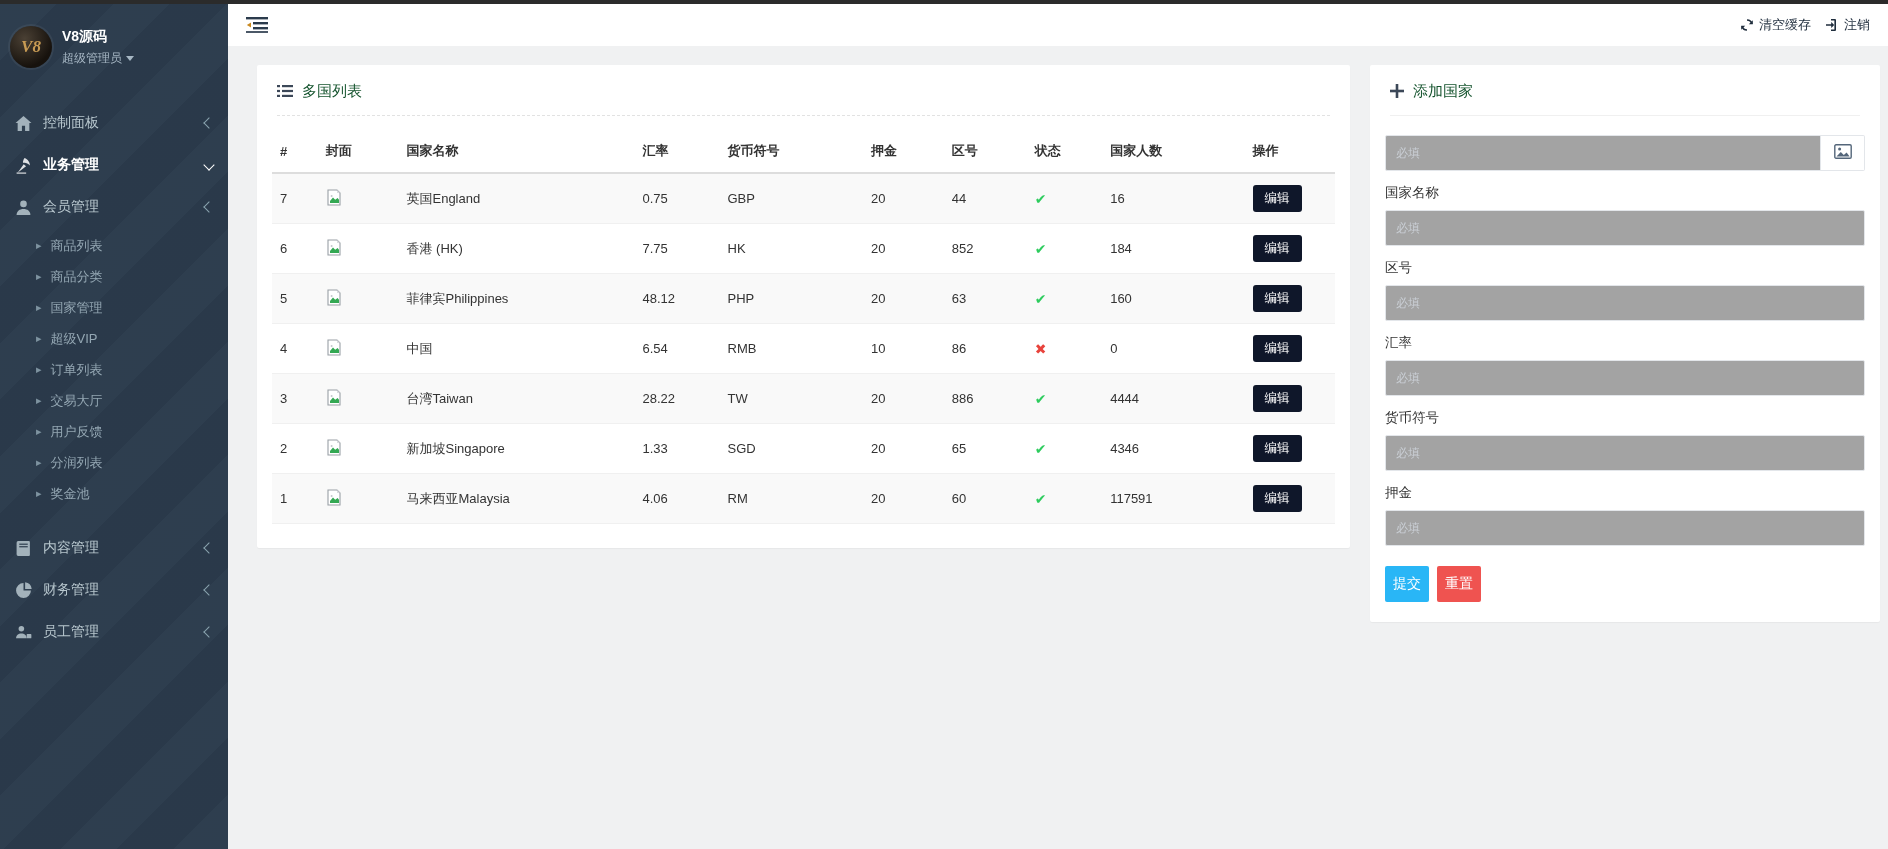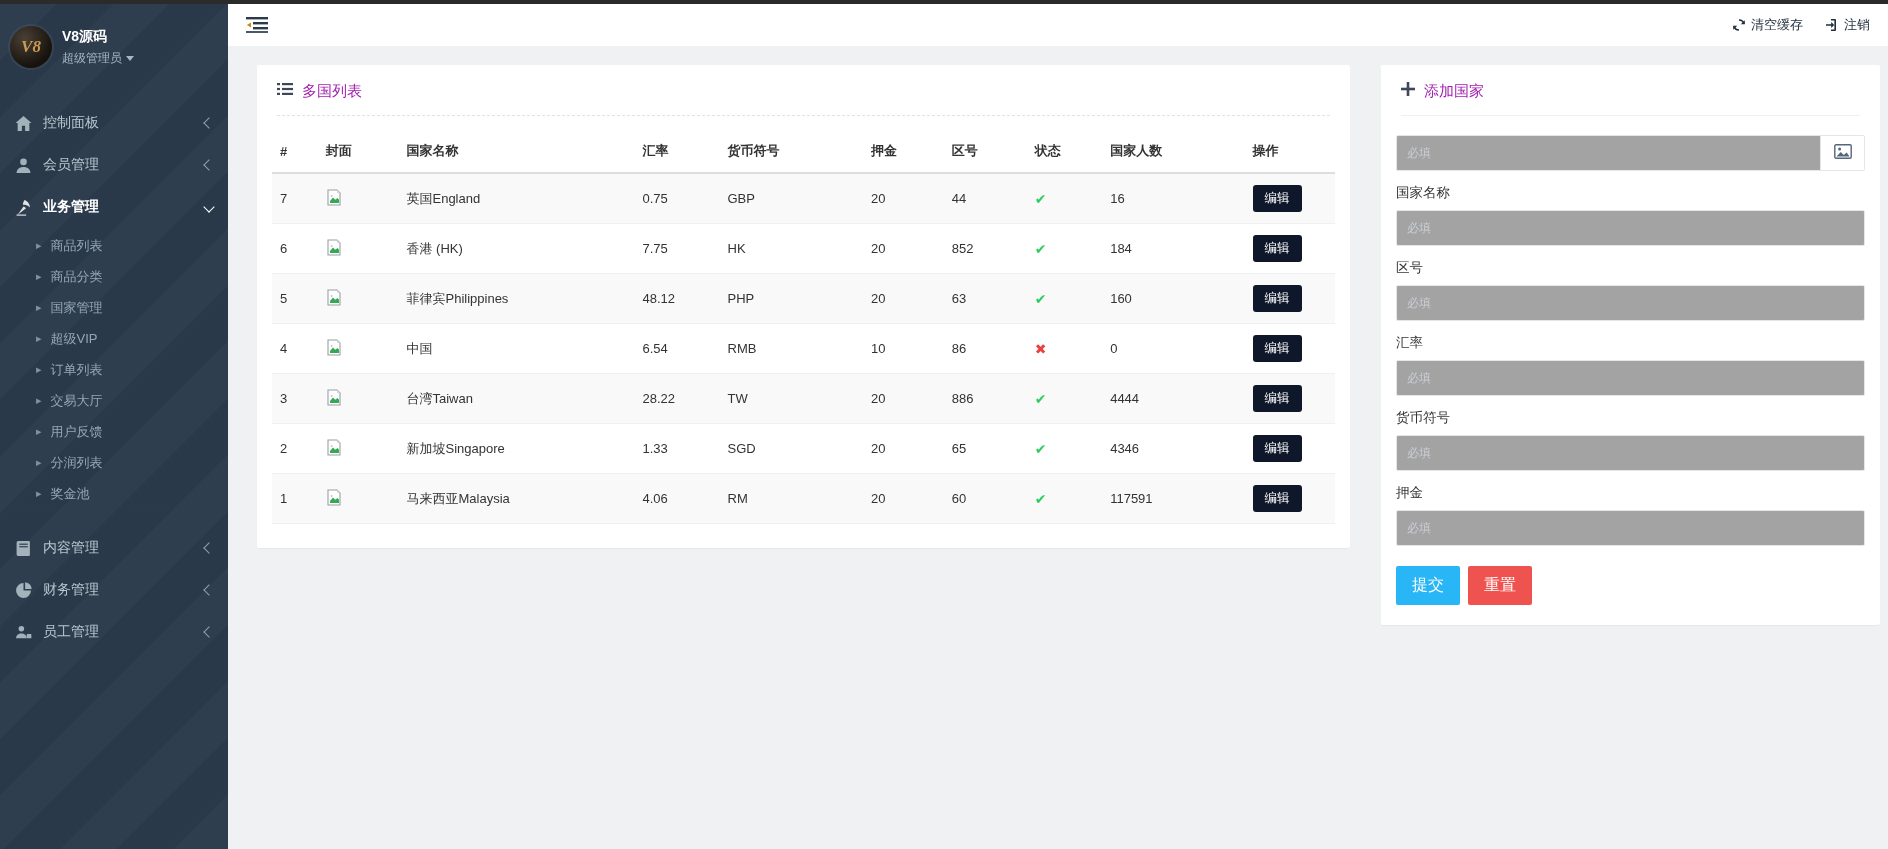--- a/index.html
+++ b/index.html
@@ -37,60 +37,60 @@
   .submenu { padding:2px 0 8px 0; }
   .submenu-item { height:31px; display:flex; align-items:center; padding-left:36px;
     color:#94a7b3; font-size:13px; cursor:pointer; }
   .submenu-item .tri { color:#7e93a0; font-size:11px; margin-right:9px; }
   .nav-gap { height:10px; }
 
   
   .main { flex:1; display:flex; flex-direction:column; min-width:0; }
   .topbar { height:42px; background:#fff; display:flex; align-items:center; padding:0 18px; }
   .toggle-btn { width:22px; height:18px; cursor:pointer; }
-  .topbar-right { margin-left:auto; display:flex; align-items:center; gap:22px; }
+  .topbar-right { margin-left:auto; display:flex; align-items:center; gap:14px; }
   .topbar-link { display:flex; align-items:center; gap:5px; color:#1f2d3d; font-size:13px; cursor:pointer; }
   .topbar-link svg { display:block; }
 
   .content { flex:1; display:flex; align-items:flex-start; gap:20px; padding:19px 8px 0 29px; overflow:hidden; }
   .card { background:#fff; border-radius:2px; box-shadow:0 1px 1px rgba(0,0,0,0.04); }
-  .card-header { margin:0 20px; padding:17px 0 14px 0; display:flex; align-items:flex-start; gap:9px;
-    color:#a21caf; font-size:15px; }
+  .card-header { margin:0 20px; padding:17px 0 14px 0; display:flex; align-items:flex-end; gap:9px;
+    color:#14532d; font-size:15px; }
   .card-header.dashed { border-bottom:1px dashed #e2e2e2; }
   .card-header.solid  { border-bottom:1px solid #f0f0f0; }
 
   
   .card-table { width:1093px; }
   .table-wrap { padding:14px 15px 24px 15px; }
   table { width:100%; border-collapse:collapse; table-layout:fixed; font-size:13px; color:#333; }
   thead th { text-align:left; font-weight:bold; font-size:13px; color:#333;
     padding:12px 8px; border-bottom:2px solid #ddd; }
   tbody td { padding:11px 8px; border-bottom:1px solid #f0f0f0; }
   tbody tr:nth-child(odd) { background:#f9f9f9; }
   .status-on  { color:#2ecc5e; font-size:14px; }
   .status-off { color:#e8433c; font-size:14px; }
   .edit-btn { display:inline-block; background:#0f172a; color:#fff; font-size:12.5px;
     padding:5px 12px; border-radius:3px; border:none; cursor:pointer; }
   .thumb { display:inline-block; }
 
   
-  .card-form { flex:1;margin-left:11px; }
+  .card-form { flex:1; }
   .form-body { padding:6px 15px 20px 15px; }
   .form-field { margin-top:13px; }
   .form-field label { display:block; font-size:13.5px; color:#333; margin-bottom:8px; }
   .input-group { display:flex; }
   .txt { width:100%; height:36px; border:1px solid #e3e6ea; border-radius:2px;
     padding:0 10px; font-size:12px; color:#333; outline:none; background:#a3a3a3; }
   .txt::placeholder { color:#c9ced4; }
   .input-group .txt { flex:1; border-radius:2px 0 0 2px; }
   .img-btn { width:44px; height:36px; border:1px solid #e3e6ea; border-left:none;
     background:#fff; border-radius:0 2px 2px 0; display:flex; align-items:center;
     justify-content:center; cursor:pointer; }
   .form-actions { margin-top:20px; display:flex; gap:8px; }
-  .btn { border:none; color:#fff; font-size:16px; padding:9px 16px; border-radius:2px; cursor:pointer; }
+  .btn { border:none; color:#fff; font-size:14px; padding:9px 8px; border-radius:2px; cursor:pointer; }
   .btn-submit { background:#29b6f6; }
   .btn-reset  { background:#ef5350; }
 </style>
 </head>
 <body>
 
 <div class="top-edge"></div>
 <div class="app">
 
   <aside class="sidebar">
@@ -110,42 +110,42 @@
         <span class="mi">
           <svg viewBox="0 0 16 16" width="17" height="17">
               <path d="M8 1L0.5 7.5h2V15h4v-5h3v5h4V7.5h2z" fill="#b8c7ce"></path>
             </svg>
         </span>
         <span>控制面板</span>
         <span class="spacer"></span>
           <span class="chev left"></span>
       </div>
 
+      <div class="nav-item active">
+        <span class="mi">
+          <svg viewBox="0 0 16 16" width="17" height="17">
+              <path d="M9 1c3 1 5 4 5 7-2-2-4-3-6-2.5C7 6 7.5 3 9 1zM8.2 6.8L3 14l-1 1.4L3.4 14l7-5.4z" fill="#fff"></path>
+              <rect x="1.5" y="14.6" width="9" height="1.1" fill="#fff"></rect>
+            </svg>
+        </span>
+        <span>业务管理</span>
+        <span class="spacer"></span>
+          <span class="chev down"></span>
+      </div>
+
       <div class="nav-item">
         <span class="mi">
           <svg viewBox="0 0 16 16" width="17" height="17">
               <circle cx="8" cy="4.6" r="3.1" fill="#b8c7ce"></circle>
               <path d="M1.5 15c0-3.6 2.9-5.6 6.5-5.6s6.5 2 6.5 5.6z" fill="#b8c7ce"></path>
             </svg>
         </span>
         <span>会员管理</span>
         <span class="spacer"></span>
           <span class="chev left"></span>
-      </div>
-
-      <div class="nav-item active">
-        <span class="mi">
-          <svg viewBox="0 0 16 16" width="17" height="17">
-              <path d="M9 1c3 1 5 4 5 7-2-2-4-3-6-2.5C7 6 7.5 3 9 1zM8.2 6.8L3 14l-1 1.4L3.4 14l7-5.4z" fill="#fff"></path>
-              <rect x="1.5" y="14.6" width="9" height="1.1" fill="#fff"></rect>
-            </svg>
-        </span>
-        <span>业务管理</span>
-        <span class="spacer"></span>
-          <span class="chev down"></span>
       </div>
 
       <div class="submenu">
         <div class="submenu-item">
             <span class="tri">▸</span>
             <span>商品列表</span>
           </div>
         <div class="submenu-item">
             <span class="tri">▸</span>
             <span>商品分类</span>

